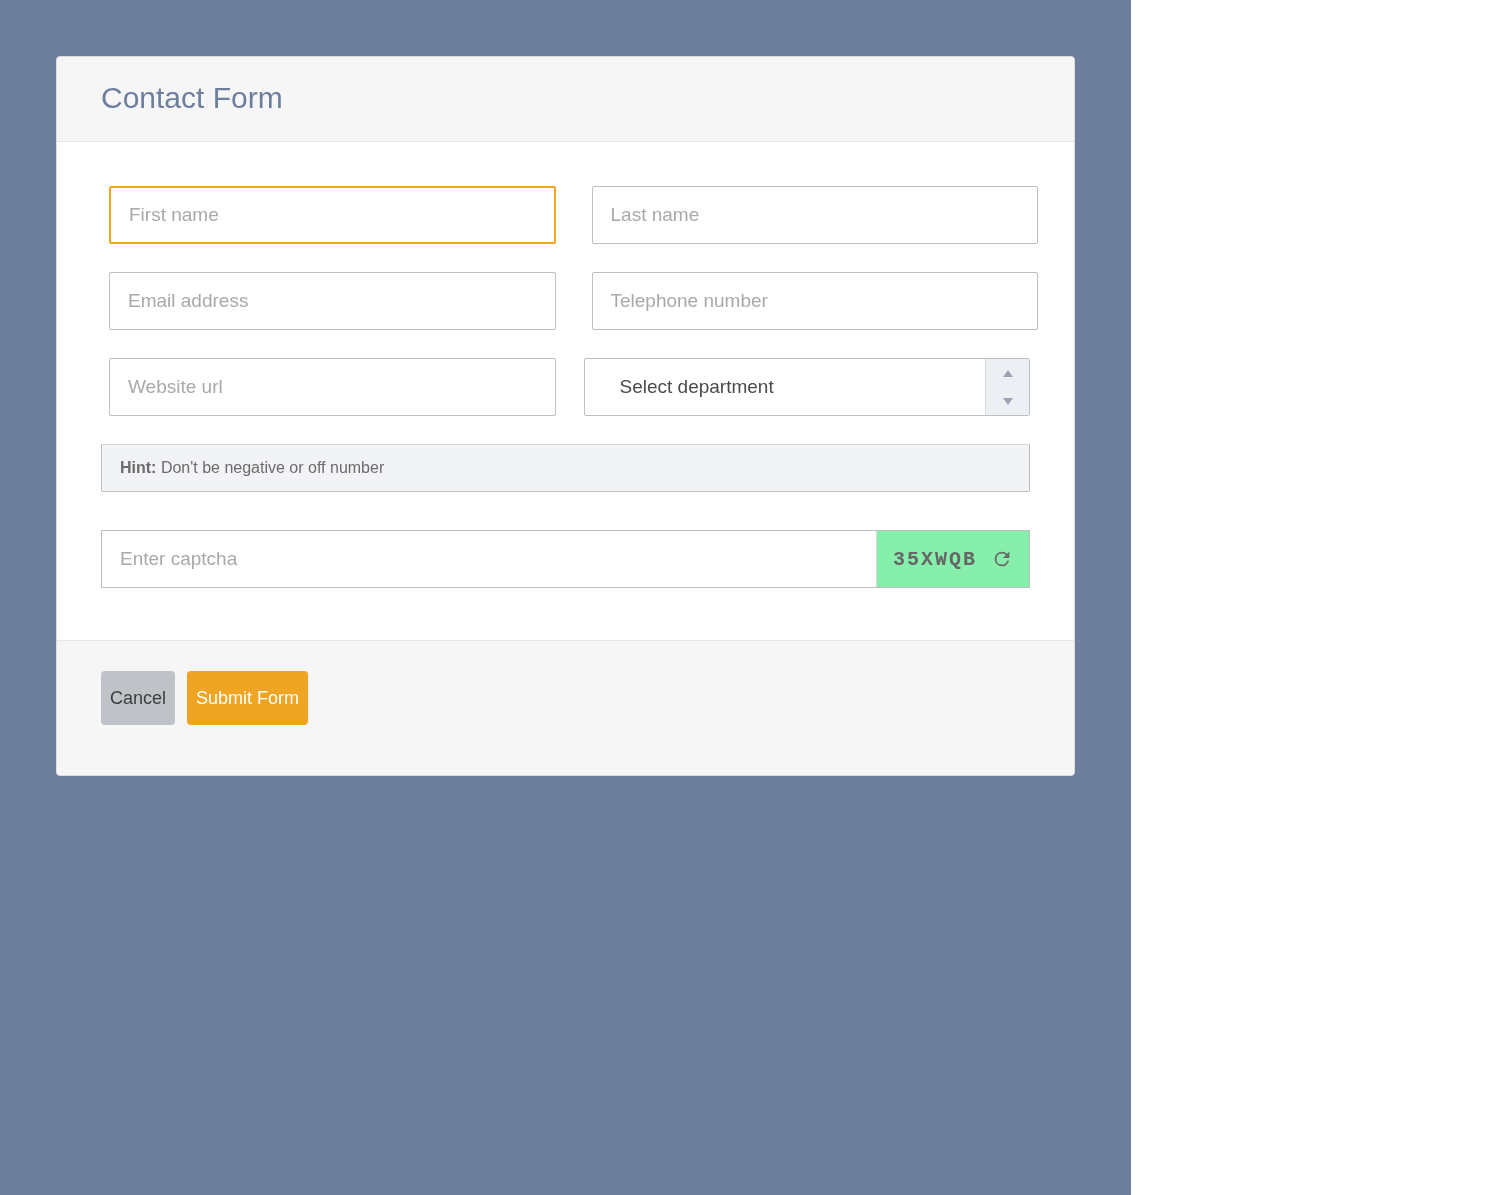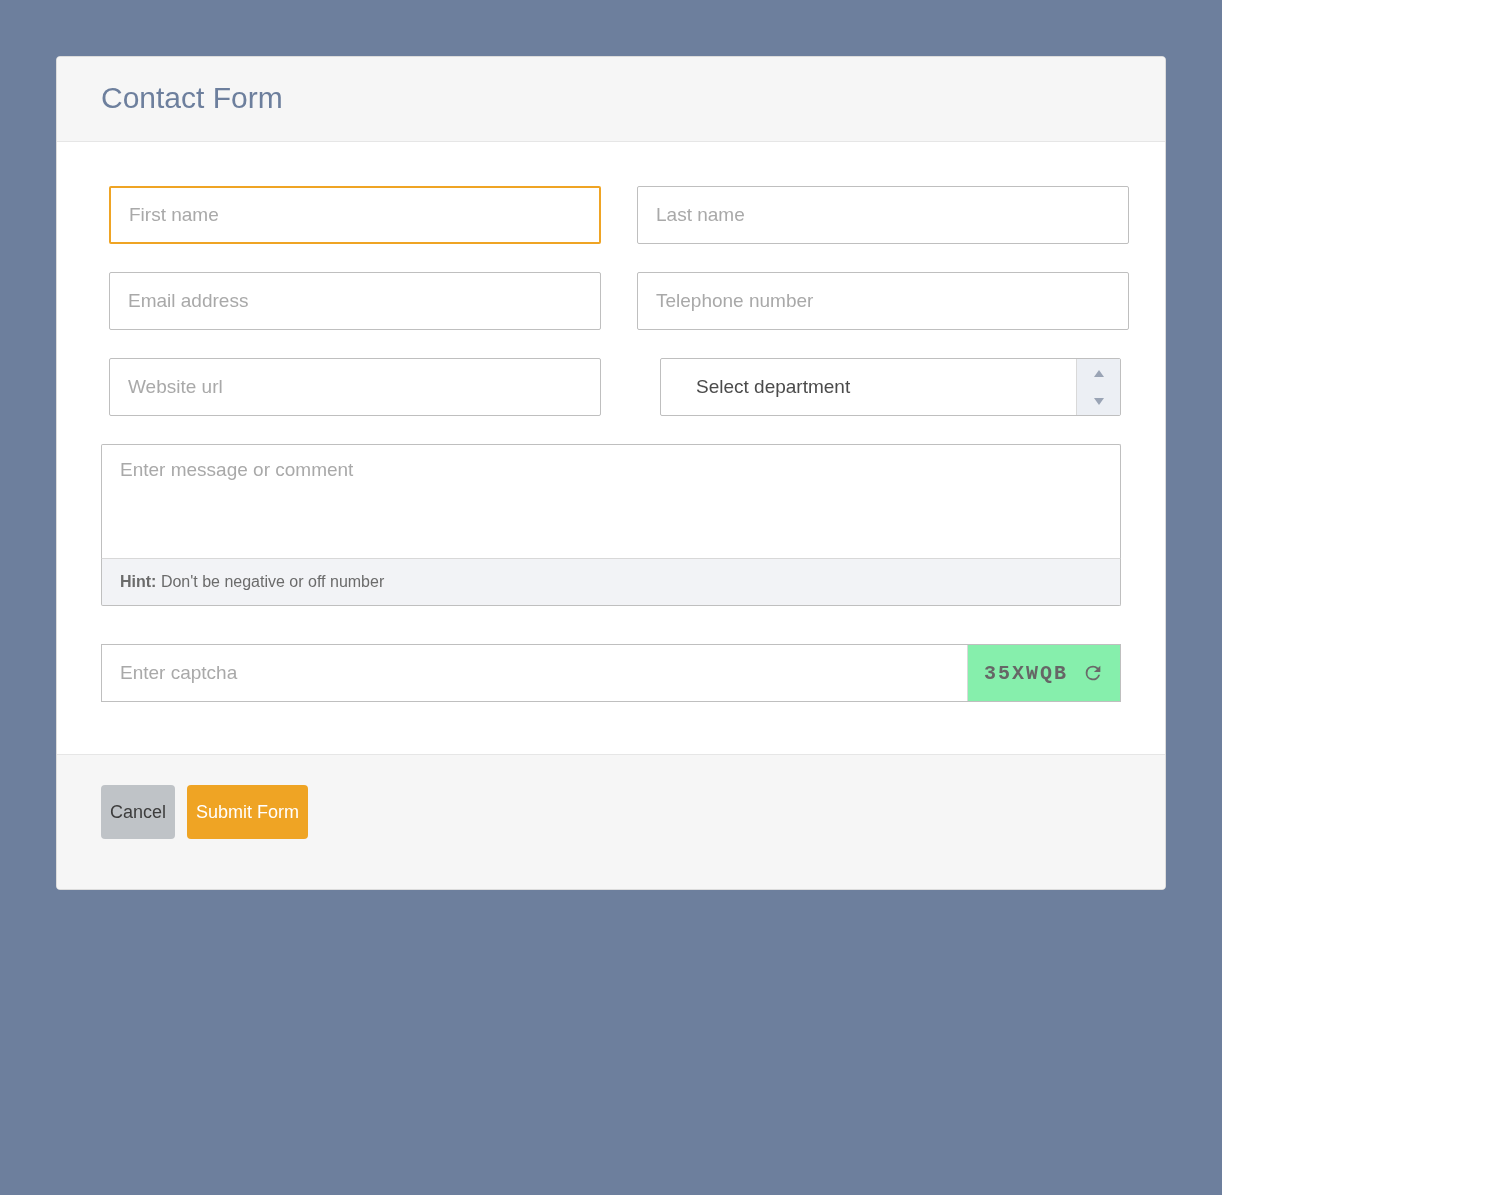--- a/index.html
+++ b/index.html
@@ -5,21 +5,21 @@
   * { box-sizing: border-box; margin: 0; padding: 0; }
   html, body { width: 1500px; height: 1195px; }
   body {
     font-family: "Helvetica Neue", Helvetica, Arial, sans-serif;
     background: #ffffff;
     color: #555;
     font-size: 20px;
   }
   .outer {
     background: #6d7f9d;
-    width: 1222px;
+    width: 1131px;
     height: 1195px;
     padding: 56px;
   }
   .panel {
     background: #ffffff;
     border: 1px solid #dcdcdc;
     border-radius: 4px;
     overflow: hidden;
   }
   .panel-header {
@@ -72,21 +72,20 @@
   .select-wrap {
     position: relative;
     height: 58px;
     border: 1px solid #bfbfbf;
     border-radius: 2px;
     display: flex;
     align-items: center;
     padding: 0 58px 0 35px;
     color: #4b4b4b;
     font-size: 19px;
-    margin-left: 31px;
   }
   .select-wrap .stepper {
     position: absolute;
     right: 0; top: 0; bottom: 0;
     width: 44px;
     background: #eceff4;
     border-left: 1px solid #d9d9d9;
     display: flex;
     flex-direction: column;
   }
@@ -217,21 +216,20 @@
             <div class="stepper">
               <div class="arrow arrow-up"></div>
               <div class="arrow arrow-down"></div>
             </div>
           </div>
         </div>
       </div>
 
       <div class="row">
         <div class="col-full">
-          <textarea class="textarea" placeholder="Enter message or comment" style=""></textarea>
           <div class="hint-box">
             <b>Hint:</b><span> Don't be negative or off number</span>
           </div>
         </div>
       </div>
 
       <div class="row" style="margin-bottom:0;">
         <div class="col-full">
           <div class="captcha-row">
             <input class="captcha-input" type="text" placeholder="Enter captcha" style="">

